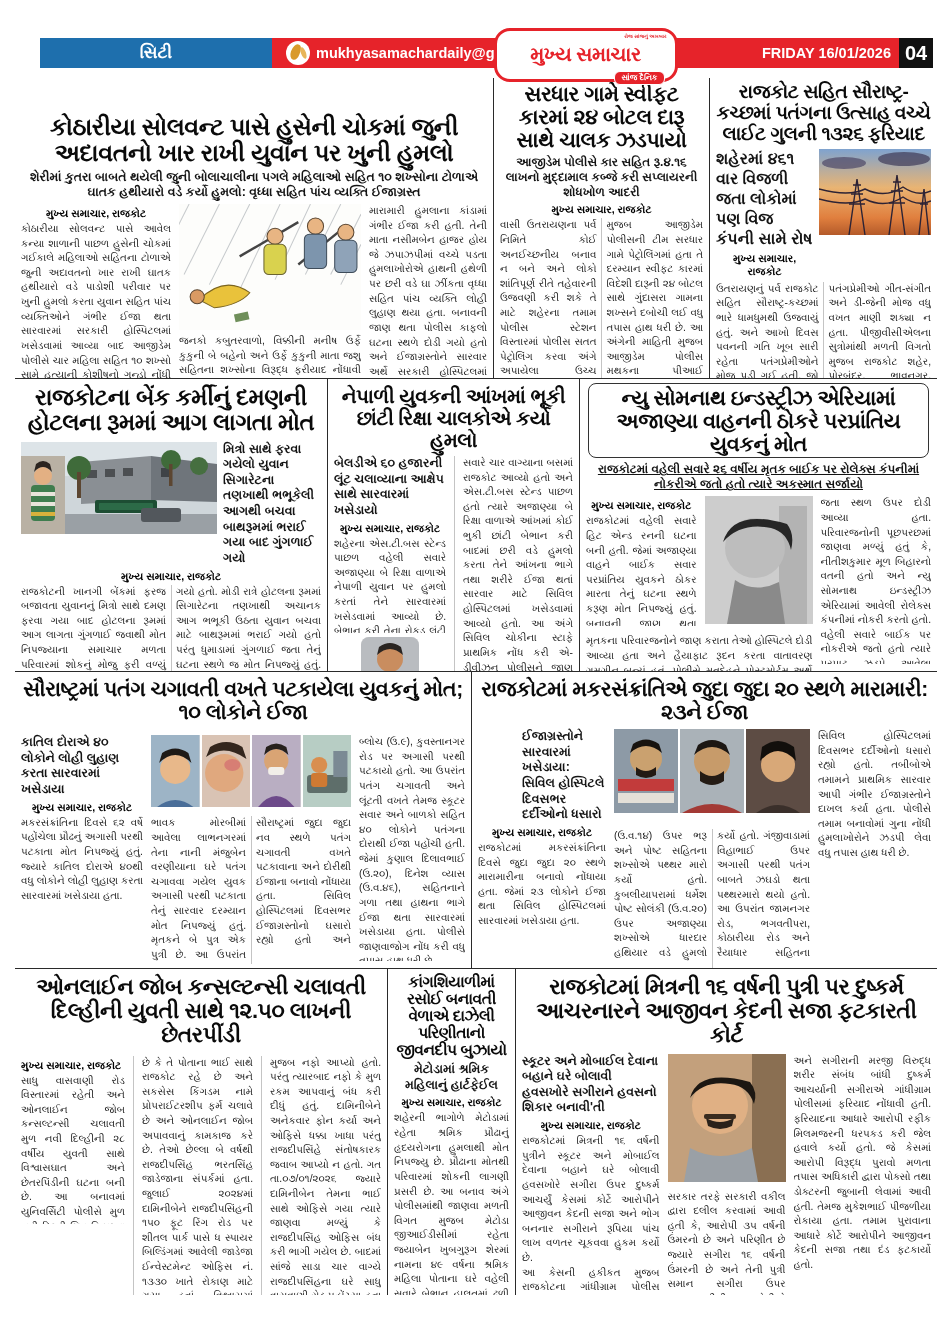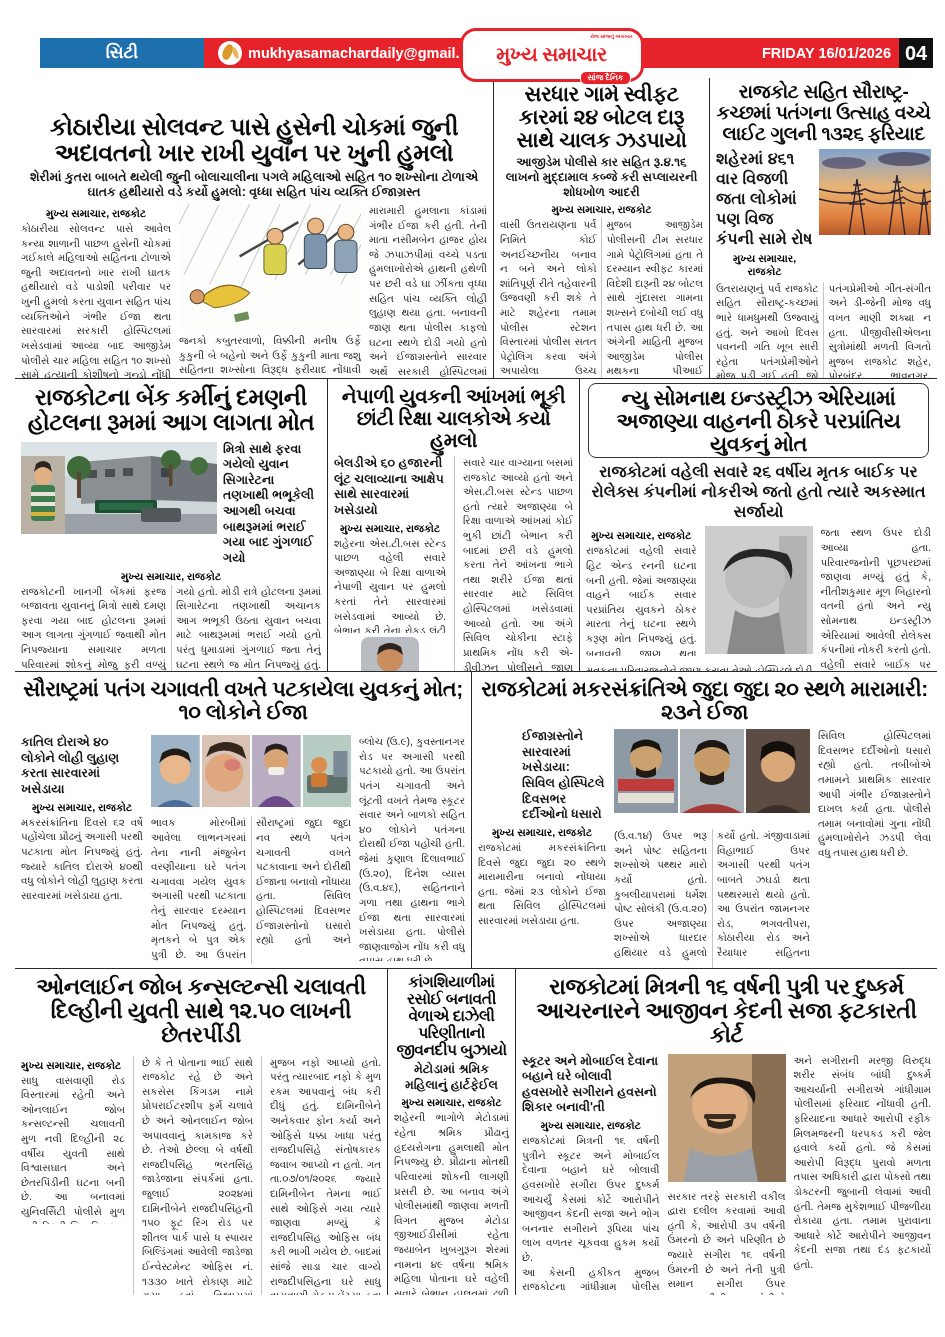--- a/index.html
+++ b/index.html
@@ -1,20 +1,20 @@
 <!DOCTYPE html>
 <html><head>
 <meta charset="utf-8">
 <style>
   html,body{margin:0;padding:0;background:#ffffff;}
   .page{position:relative;width:945px;height:1337px;background:#fff;overflow:hidden;
         font-family:"Liberation Sans","DejaVu Sans",sans-serif;color:#1c1c1c;}
   
   .masthead{position:absolute;left:40px;right:12px;top:38px;height:30px;display:flex;}
-  .city-box{background:#1e6fad;color:#fff;width:164px;display:flex;align-items:center;justify-content:center;
+  .city-box{background:#1e6fad;color:#fff;width:232px;display:flex;align-items:center;justify-content:center;
             font-size:17px;font-weight:bold;}
   .red-bar{background:#e6232a;flex:1;display:flex;align-items:center;position:relative;color:#fff;}
   .hand-badge{width:24px;height:24px;border-radius:50%;background:#fff;margin-left:14px;position:relative;flex:0 0 auto;}
   .hand-badge span{position:absolute;left:5px;top:3px;width:9px;height:16px;background:#d99a2b;border-radius:60% 40% 50% 50%;transform:rotate(18deg);}
   .hand-badge i{position:absolute;right:4px;top:6px;width:5px;height:12px;background:#e8b65a;border-radius:50%;transform:rotate(-20deg);}
   .masthead-email{font-size:14.5px;font-weight:bold;margin-left:6px;}
   .logo-pill{position:absolute;left:50%;top:-10px;transform:translateX(-50%);width:178px;height:48px;background:#fff;
              border:3px solid #e6232a;border-radius:16px;box-shadow:0 0 0 2px #fff inset;z-index:5;}
   .logo-title{position:absolute;left:0;right:0;top:12px;text-align:center;color:#e6232a;font-weight:bold;font-size:20px;letter-spacing:-0.5px;}
   .logo-tagline{position:absolute;right:8px;top:2px;color:#e6232a;font-size:5px;font-weight:bold;}
@@ -212,21 +212,21 @@
             </div>
           </div>
           <div class="bodytext" style="height:228px;border-left:1px solid #c4c4c4;padding-left:8px;">સવારે ચાર વાગ્યાના બસમાં રાજકોટ આવ્યો હતો અને એસ.ટી.બસ સ્ટેન્ડ પાછળ હતો ત્યારે અજાણ્યા બે રિક્ષા વાળાએ આંખમાં કોઈ ભુકી છાંટી બેભાન કરી બાદમાં છરી વડે હુમલો કરતા તેને આંખના ભાગે તથા શરીરે ઈજા થતાં સારવાર માટે સિવિલ હોસ્પિટલમાં ખસેડવામાં આવ્યો હતો. આ અંગે સિવિલ ચોકીના સ્ટાફે પ્રાથમિક નોંધ કરી એ-ડીવીઝન પોલીસને જાણ કરી હતી. ઈજાગ્રસ્ત પ્રકાશ આનંદ સ્નેક્સમાં પંજાબી-ચાઈનીઝ બનાવવાનું કામ કરે છે. તેને હુમલો કરી ખીસ્સામાં રહેલી રૂ.૬૦ હજારની રોકડ લૂંટી ગયાનો આક્ષેપ કરતા પોલીસે વધુ તપાસ હાથ ધરી છે.</div>
         </div>
       </div>
 
       <div class="art vrule">
         <div class="hl-box">
             <div class="headline" style="font-size:21px;">ન્યુ સોમનાથ ઇન્ડસ્ટ્રીઝ એરિયામાં અજાણ્યા વાહનની ઠોકરે પરપ્રાંતિય યુવકનું મોત</div>
           </div>
-        <div class="sub" style="font-size:16px;">રાજકોટમાં વહેલી સવારે ૨૬ વર્ષીય મૃતક બાઈક પર રોલેક્સ કંપનીમાં નોકરીએ જતો હતો ત્યારે અકસ્માત સર્જાયો</div>
+        <div class="sub" style="font-size:12px;text-decoration:underline;">રાજકોટમાં વહેલી સવારે ૨૬ વર્ષીય મૃતક બાઈક પર રોલેક્સ કંપનીમાં નોકરીએ જતો હતો ત્યારે અકસ્માત સર્જાયો</div>
         <div style="display:grid;grid-template-columns:1fr 108px 1fr;gap:8px;margin-top:4px;grid-template-areas:'c1 img c2' 'b1 b1 c2';">
           <div style="grid-area:c1;">
             <div class="byline">મુખ્ય સમાચાર, રાજકોટ</div>
             <div class="bodytext" style="height:112px;">રાજકોટમાં વહેલી સવારે હિટ એન્ડ રનની ઘટના બની હતી. જેમાં અજાણ્યા વાહને બાઈક સવાર પરપ્રાંતિય યુવકને ઠોકર મારતા તેનું ઘટના સ્થળે કરૂણ મોત નિપજ્યું હતું. બનાવની જાણ થતા થોરાળા પોલીસ ઘટના સ્થળે દોડી ગઈ હતી.</div>
           </div>
           <div class="photo" style="grid-area:img;height:128px;">
             <svg viewBox="0 0 108 128" preserveAspectRatio="none">
               <rect width="108" height="128" fill="#cdcdcd"></rect>
               <rect x="74" y="10" width="28" height="118" fill="#b3b3b3"></rect>
               <circle cx="50" cy="52" r="30" fill="#bdbdbd"></circle>
@@ -322,21 +322,21 @@
             <div class="photo">
               <svg viewBox="0 0 64 84" preserveAspectRatio="none">
                   <rect width="64" height="84" fill="#5d4c44"></rect>
                   <circle cx="32" cy="36" r="17" fill="#d8a878"></circle>
                   <path d="M14 32 q18 -20 36 0 l-2 -14 q-16 -12 -32 0 Z" fill="#120f0c"></path>
                   <path d="M10 84 q22 -16 44 0 Z" fill="#3a2f2a"></path>
                 </svg>
             </div>
           </div>
           <div class="bodytext mc2" style="grid-area:under;height:144px;">(ઉ.વ.૧૪) ઉપર ભરૂ અને પોષ્ટ સહિતના શખ્સોએ પથ્થર મારો કર્યો હતો. કુબલીયાપરામાં ધર્મેશ પોષ્ટ સોલંકી (ઉ.વ.૨૦) ઉપર અજાણ્યા શખ્સોએ ધારદાર હથિયાર વડે હુમલો કર્યો હતો. ગંજીવાડામાં વિહાભાઈ ઉપર અગાસી પરથી પતંગ બાબતે ઝઘડો થતા પથ્થરમારો થયો હતો. આ ઉપરાંત જામનગર રોડ, ભગવતીપરા, કોઠારીયા રોડ અને રૈયાધાર સહિતના વિસ્તારોમાં નાની-મોટી મારામારીમાં ૨૩ લોકો ઈજાગ્રસ્ત થયા હતા.</div>
-          <div class="bodytext" style="grid-area:right;height:232px;font-family:Liberation Serif, serif;">સિવિલ હોસ્પિટલમાં દિવસભર દર્દીઓનો ધસારો રહ્યો હતો. તબીબોએ તમામને પ્રાથમિક સારવાર આપી ગંભીર ઈજાગ્રસ્તોને દાખલ કર્યા હતા. પોલીસે તમામ બનાવોમાં ગુના નોંધી હુમલાખોરોને ઝડપી લેવા વધુ તપાસ હાથ ધરી છે.</div>
+          <div class="bodytext" style="grid-area:right;height:232px;">સિવિલ હોસ્પિટલમાં દિવસભર દર્દીઓનો ધસારો રહ્યો હતો. તબીબોએ તમામને પ્રાથમિક સારવાર આપી ગંભીર ઈજાગ્રસ્તોને દાખલ કર્યા હતા. પોલીસે તમામ બનાવોમાં ગુના નોંધી હુમલાખોરોને ઝડપી લેવા વધુ તપાસ હાથ ધરી છે.</div>
         </div>
       </div>
     </div>
 
     <div class="band" style="grid-template-columns:372px 128px 1fr;height:326px;border-bottom:none;">
 
       <div class="art">
         <div class="headline" style="font-size:22px;margin-top:4px;">ઓનલાઈન જોબ કન્સલ્ટન્સી ચલાવતી દિલ્હીની યુવતી સાથે ૧૨.૫૦ લાખની છેતરપીંડી</div>
         <div style="display:grid;grid-template-columns:104px 1fr 1fr;gap:8px;margin-top:8px;">
           <div>

